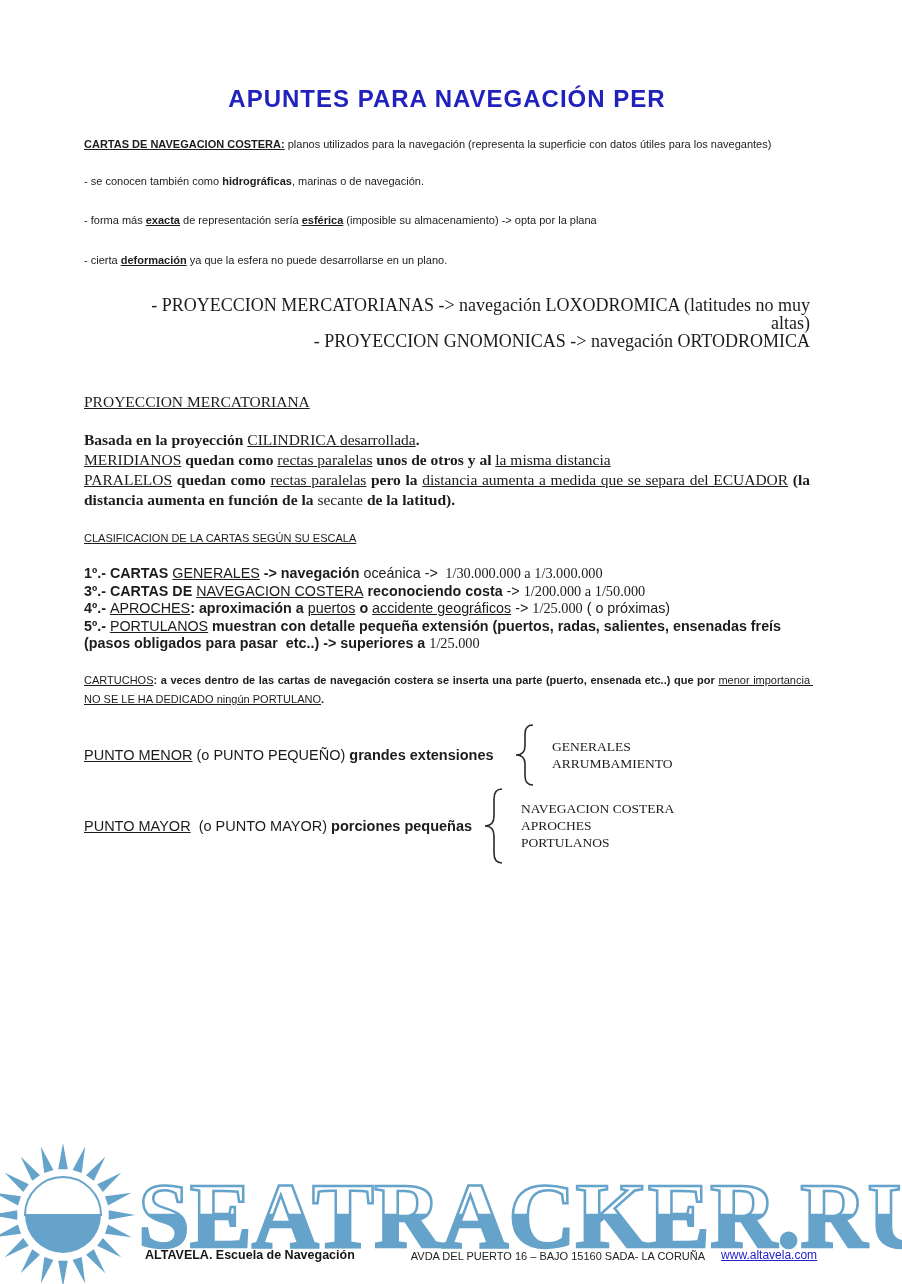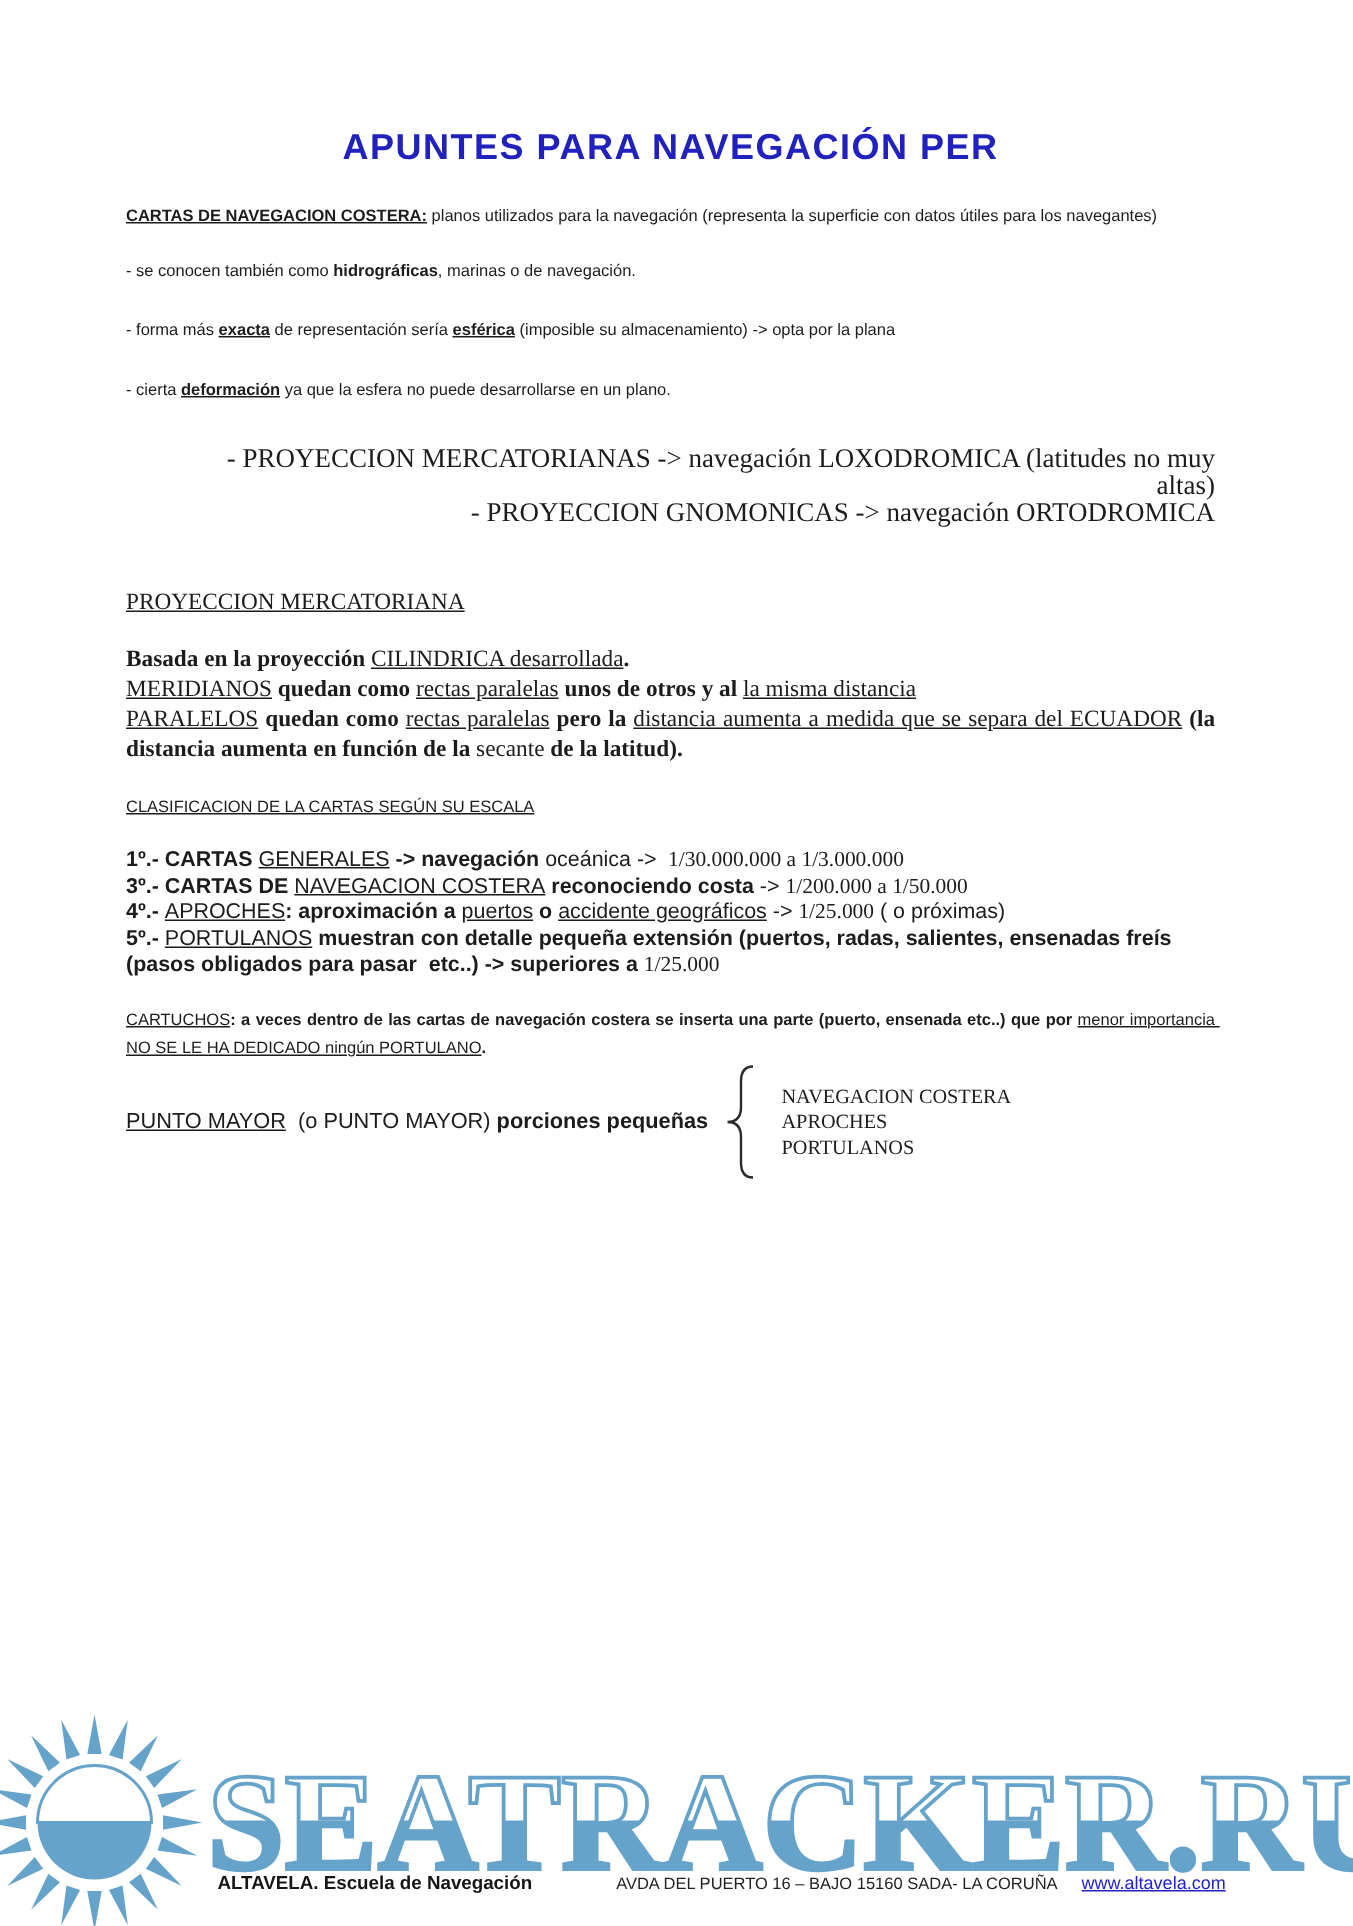--- a/index.html
+++ b/index.html
@@ -102,20 +102,30 @@
         <p class="para sfp"><span class="run u">MERIDIANOS</span><span class="run b"> quedan como </span><span class="run u">rectas paralelas</span><span class="run b"> unos de otros y al </span><span class="run u">la misma distancia</span></p>
         <p class="para sfp justify"><span class="run u">PARALELOS</span><span class="run b"> quedan como </span><span class="run u">rectas paralelas</span><span class="run b"> pero la </span><span class="run u">distancia aumenta a medida que se separa del ECUADOR</span><span class="run b"> (la distancia aumenta en función de la </span><span class="run">secante</span><span class="run b"> de la latitud)</span><span class="run b">.</span></p>
         <p class="para g18"><span class="run u">CLASIFICACION DE LA CARTAS SEGÚN SU ESCALA</span></p>
         <p class="para g17 list"><span class="run b">1º.- CARTAS </span><span class="run u">GENERALES</span><span class="run b"> -&gt; navegación </span><span class="run">oceánica -&gt; </span><span class="run sf"> 1/30.000.000 a 1/3.000.000</span></p>
         <p class="para list"><span class="run b">3º.- CARTAS DE </span><span class="run u">NAVEGACION COSTERA</span><span class="run b"> reconociendo costa </span><span class="run">-&gt; </span><span class="run sf">1/200.000 a 1/50.000</span></p>
         <p class="para list"><span class="run b">4º.- </span><span class="run u">APROCHES</span><span class="run b">: </span><span class="run b">aproximación a </span><span class="run u">puertos</span><span class="run b"> o </span><span class="run u">accidente geográficos</span><span class="run"> -&gt; </span><span class="run sf">1/25.000</span><span class="run"> ( o próximas)</span></p>
         <p class="para list"><span class="run b">5º.- </span><span class="run u">PORTULANOS</span><span class="run b"> muestran con detalle pequeña extensión (puertos, radas, salientes, ensenadas freís (pasos obligados para pasar  etc..) -&gt; superiores a </span><span class="run sf">1/25.000</span></p>
         <p class="para g18 cart justify"><span class="run u">CARTUCHOS</span><span class="run b">: </span><span class="run b">a veces dentro de las cartas de navegación costera se inserta una parte (puerto, ensenada etc..) que por </span><span class="run u">menor importancia NO SE LE HA DEDICADO ningún PORTULANO</span><span class="run b">.</span></p>
       </div>
 
+    <div class="brace-row r1">
+      <span class="label"><span class="run u">PUNTO MENOR</span><span class="run"> (o PUNTO PEQUEÑO) </span><span class="run b">grandes extensiones</span></span>
+      <svg class="brace" width="26" height="64" viewBox="0 0 26 64">
+        <path d="M21 2 Q13 2 13 11 L13 23 Q13 32 4 32 Q13 32 13 41 L13 53 Q13 62 21 62"></path>
+      </svg>
+      <div class="brace-items">
+          <div>GENERALES</div>
+          <div>ARRUMBAMIENTO</div>
+        </div>
+    </div>
 
     <div class="brace-row r2">
       <span class="label"><span class="run u">PUNTO MAYOR</span><span class="run">  (o PUNTO MAYOR) </span><span class="run b">porciones pequeñas</span></span>
       <svg class="brace" width="26" height="78" viewBox="0 0 26 78">
         <path d="M21 2 Q13 2 13 12 L13 29 Q13 39 4 39 Q13 39 13 49 L13 66 Q13 76 21 76"></path>
       </svg>
       <div class="brace-items">
           <div>NAVEGACION COSTERA</div>
           <div>APROCHES</div>
           <div>PORTULANOS</div>

